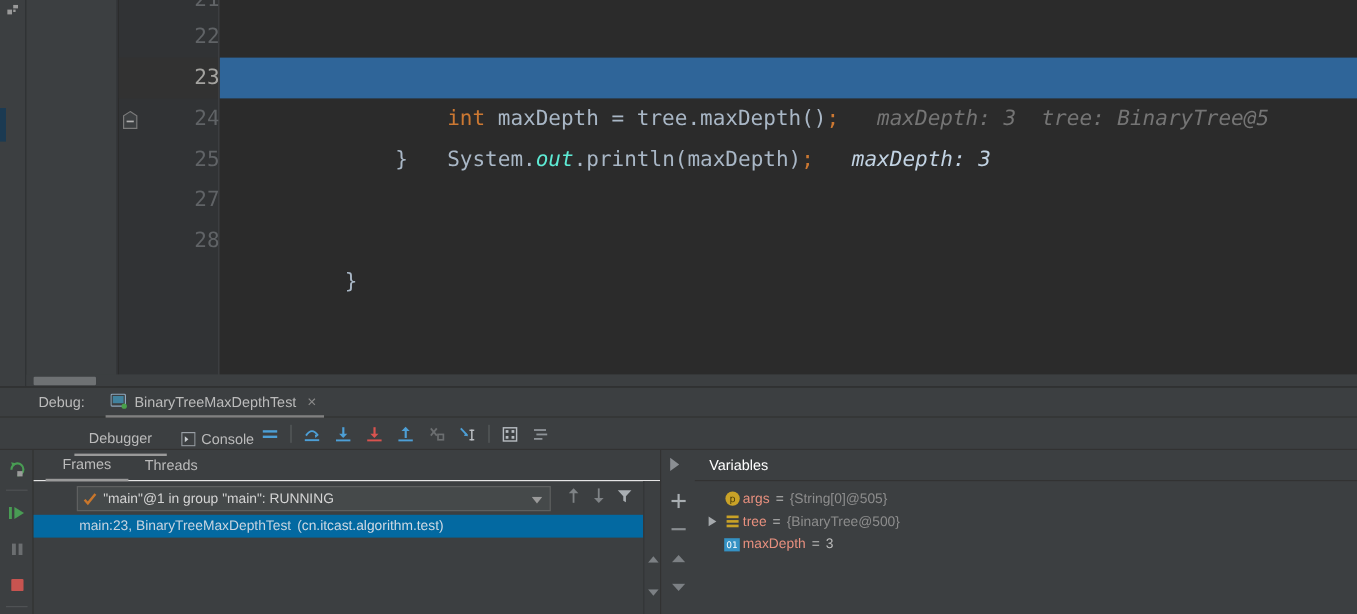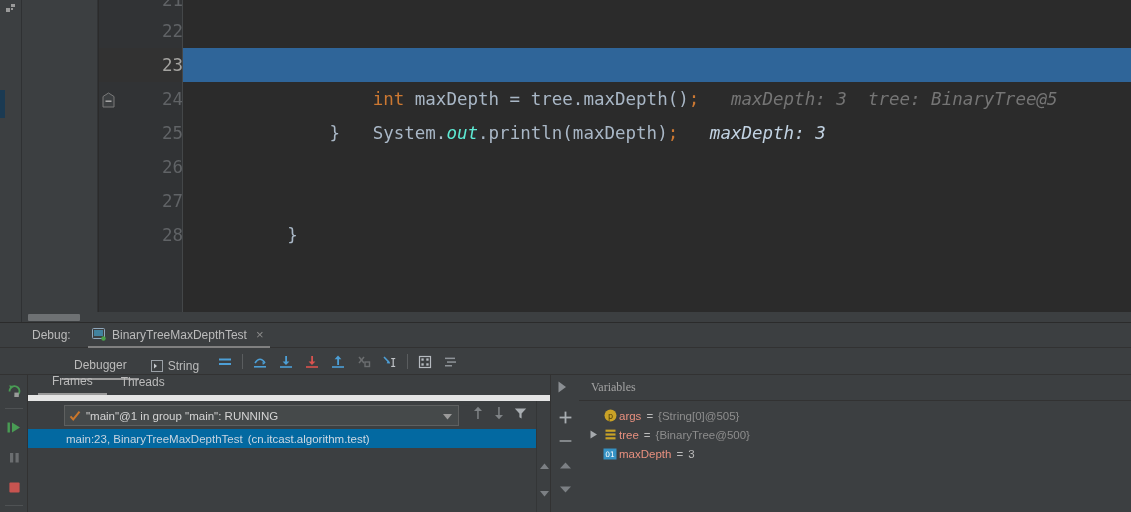--- a/index.html
+++ b/index.html
@@ -143,31 +143,31 @@
 
   
   .frames-pane {
     position: absolute; left: 28px; top: 52px; width: 523px; bottom: 0;
     border-right: 1px solid #323232;
   }
   .vars-pane {
     position: absolute; left: 579px; top: 52px; right: 0; bottom: 0;
   }
   .pane-tabs {
-    height: 26px; display: flex; align-items: flex-end;
-    border-bottom: 6px solid #e5e5e5; padding-left: 10px;
+    height: 26px; display: flex; align-items: center;
+    border-bottom: 1px solid #e5e5e5; padding-left: 10px;
   }
   .pane-tab {
     height: 26px; display: flex; align-items: center; padding: 0 14px;
     font-size: 12px; color: #bbbbbb;
   }
   .pane-tab.active { border-bottom: 2px solid #9a9a9a; }
   .pane-header {
     height: 26px; display: flex; align-items: center; padding-left: 12px;
-    font-size: 12px; color: #a3a3a3; border-bottom: 1px solid #323232; font-family: Liberation Serif, serif;
+    font-size: 12px; color: #ffffff; border-bottom: 1px solid #323232;
   }
 
   
   .thread-row { position: relative; height: 28px; }
   .thread-combo {
     position: absolute; left: 36px; top: 4px; width: 395px; height: 21px;
     background: #45494a; border: 1px solid #5e6060;
     display: flex; align-items: center; padding: 0 4px;
   }
   .thread-text {
@@ -243,21 +243,20 @@
 
   <div class="editor-wrap">
     <div class="editor-leftpad"></div>
 
     <div class="gutter">
       <div class="gut-line" style="height:14px;line-height:0px;">21</div>
       <div class="gut-line">22</div>
       <div class="gut-line cur">23</div>
       <div class="gut-line">24</div>
       <div class="gut-line">25</div>
-      <div class="gut-line">26</div>
       <div class="gut-line">27</div>
       <div class="gut-line">28</div>
     </div>
 
     <div class="fold-line"></div>
 
     <span class="fold-marker">
       <svg width="13" height="16" viewBox="0 0 13 16">
         <path d="M6.5 1 L12 4.5 L12 15 L1 15 L1 4.5 Z" fill="#3c3f41" stroke="#7a7a7a" stroke-width="1"></path>
         <rect x="3.5" y="8.5" width="6" height="1.4" fill="#b0b0b0"></rect>
@@ -320,21 +319,21 @@
         <div class="tb-tab active">
           <span>Debugger</span>
         </div>
         <div class="tb-tab">
           <span>
             <svg width="12" height="12" viewBox="0 0 12 12">
               <rect x="0.5" y="0.5" width="11" height="11" fill="none" stroke="#9aa0a6" stroke-width="1"></rect>
               <path d="M3 3.5 L6 6 L3 8.5 Z" fill="#c8ccd0"></path>
             </svg>
           </span>
-          <span>String</span>
+          <span>Console</span>
         </div>
       </div>
 
       <div class="tb-icons">
         <span class="tb-ic">
           <svg width="16" height="16" viewBox="0 0 16 16">
             <rect x="2" y="4.5" width="12" height="2" fill="#4d9fd6"></rect>
             <rect x="2" y="9" width="12" height="2" fill="#4d9fd6"></rect>
           </svg>
         </span>

